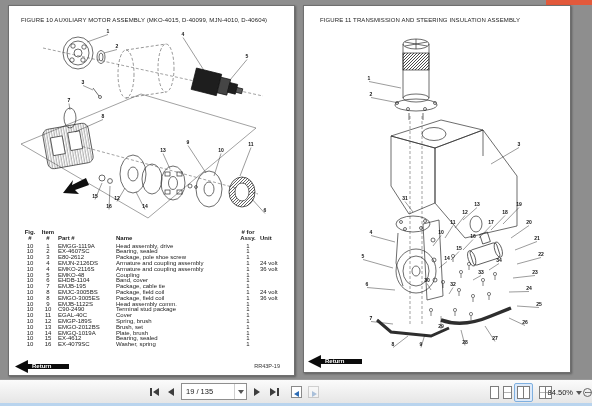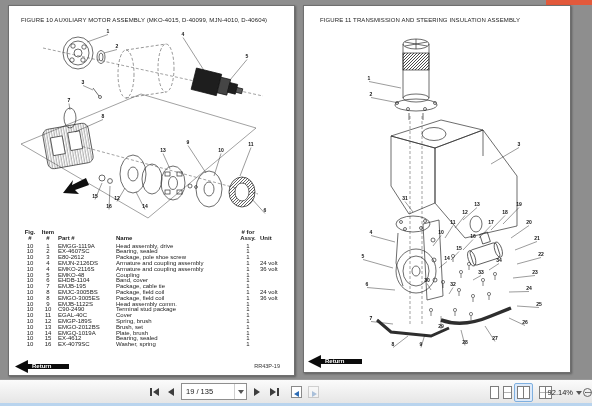--- a/index.html
+++ b/index.html
@@ -578,21 +578,21 @@
     <div class="doc-ico" id="prev-view" style="left:291px"></div>
     <div class="doc-ico" id="next-view" style="left:308px"></div>
 
     <div class="lay" style="left:490px"></div>
     <div class="lay lay-cont" style="left:503px"></div>
     <div id="layout-selected">
       <div class="lay lay-two"></div>
     </div>
     <div class="lay lay-two lay-cont" style="left:539px"></div>
 
-    <div id="zoom-label">92.14%</div>
+    <div id="zoom-label">84.50%</div>
     <div id="zoom-caret">
       <div class="caret-down"></div>
     </div>
     <div id="zoom-out"></div>
     <div id="zoom-slider-track"></div>
     <div id="zoom-slider-handle"></div>
   </div>
 
   <div id="status-strip"></div>
 </div>

